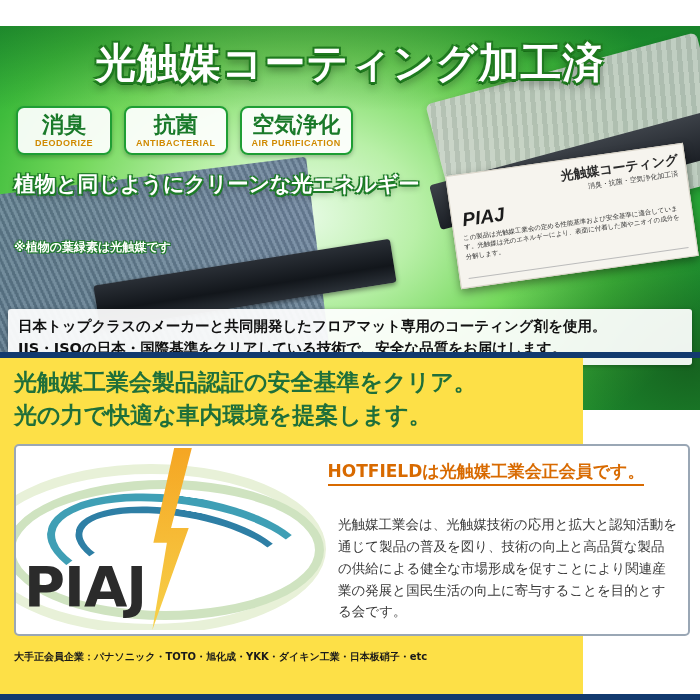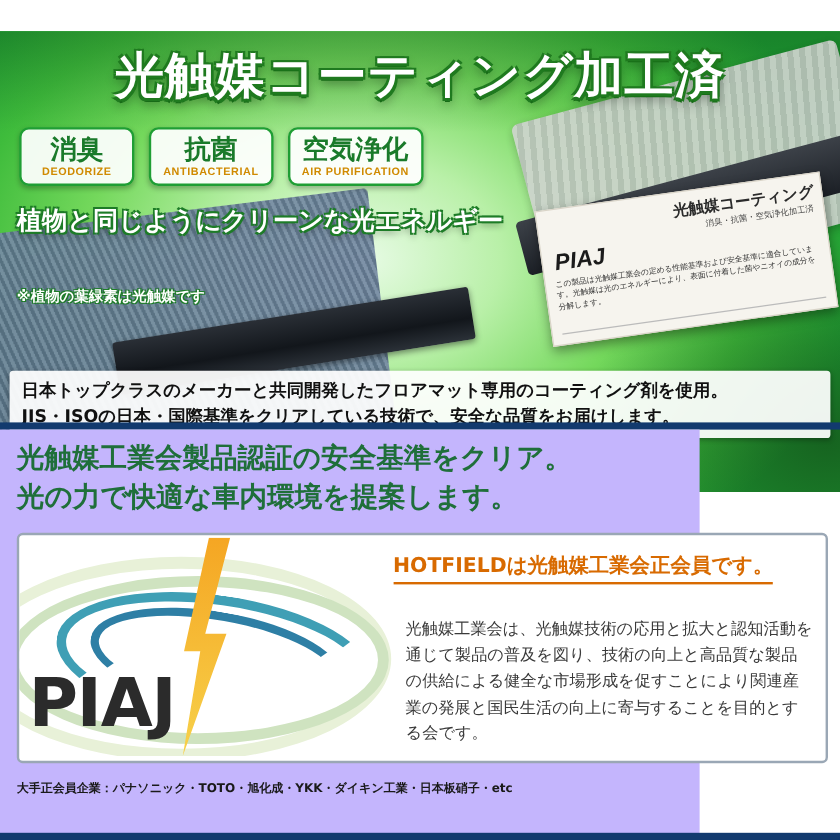--- a/index.html
+++ b/index.html
@@ -124,21 +124,21 @@
     border-radius:3px;
     box-shadow:0 1px 4px rgba(0,0,0,.3);
     padding:6px 10px;box-sizing:border-box;
   }
   .strip div{font-size:14.5px;line-height:1.55;color:#111;font-weight:bold;
     font-family:"DejaVu Sans","Liberation Sans",sans-serif;}
 
   .navyline{position:absolute;left:0;top:352px;width:700px;height:6px;background:#123a6e;}
 
   
-  .bottom{position:absolute;left:0;top:358px;width:583px;height:342px;background:#c4b5fd;}
+  .bottom{position:absolute;left:0;top:358px;width:583px;height:342px;background:#fde047;}
   .lead{
     position:absolute;left:14px;top:8px;width:660px;
     font-size:23px;line-height:1.45;font-weight:bold;color:#1f6f3a;
     font-family:"DejaVu Sans","Liberation Sans",sans-serif;
   }
   .panel{
     position:absolute;left:14px;top:86px;width:672px;height:188px;
     border:2px solid #9aa7b5;border-radius:5px;background:#ffffff;overflow:hidden;
   }
   .piaj-logo{

